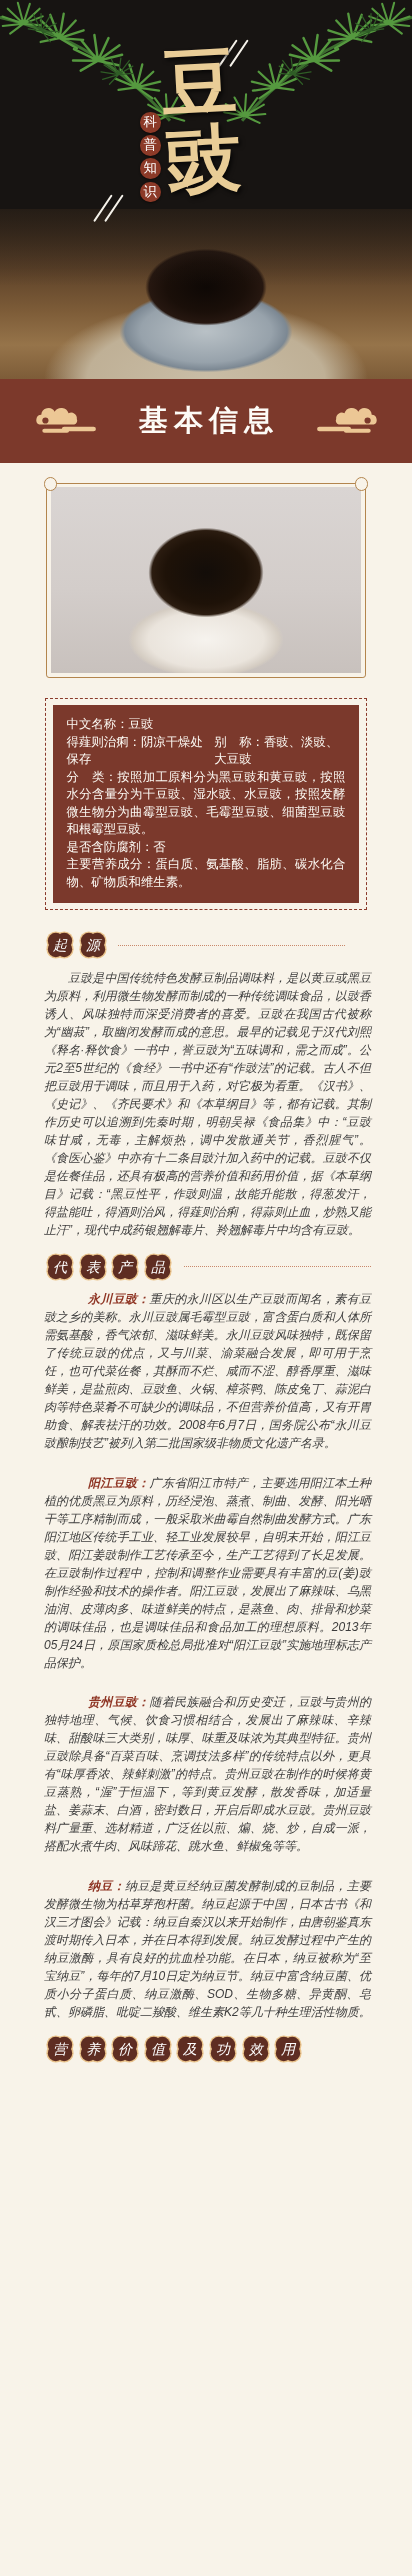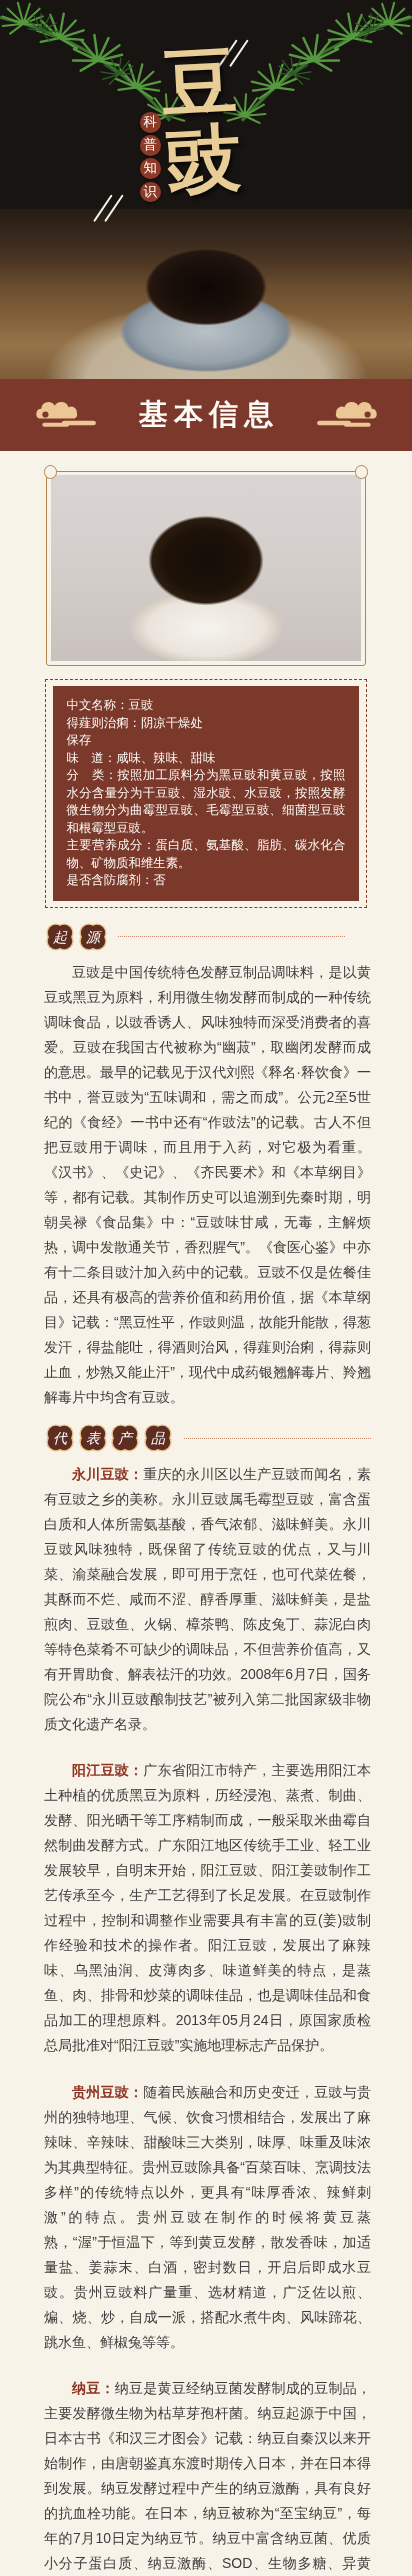--- a/index.html
+++ b/index.html
@@ -27,51 +27,51 @@
   .sub-circle { width:20.6px; height:20.6px; border-radius:50%; background:#8c3a28; color:#fff;
     font-family:"DejaVu Serif", serif; font-size:13.4px; line-height:20.6px; text-align:center;
     box-shadow:0 1px 2.1px rgba(0,0,0,.5); }
   .slashes { position:absolute; width:31px; height:33px; }
   .slashes i { position:absolute; display:block; width:1.5px; height:32px; background:#f5f2ea; transform:rotate(34deg); border-radius:1px; }
   .slashes i:last-child { left:11.3px; }
   .sl-top { left:227px; top:37px; }
   .sl-bot { left:102px; top:192px; }
 
   
-  .banner { height:72px; background:#7c392b; display:flex; align-items:center; justify-content:center; gap:34px; flex:none; }
+  .banner { height:84px; background:#7c392b; display:flex; align-items:center; justify-content:center; gap:34px; flex:none; }
   .banner h1 { color:#fdfbf6; font-family:"DejaVu Serif", serif; font-size:29px; font-weight:600; letter-spacing:6.2px; text-indent:6.2px; }
   .cloud { width:67px; height:28px; }
 
   
   .photo-section { padding:19.6px 46px 13.4px; flex:none; }
   .gold-frame { position:relative; border:1.5px solid #b3854d; border-radius:3.1px; padding:3.6px; height:195px; }
   .gold-frame::before, .gold-frame::after { content:""; position:absolute; top:-6.2px; width:11.3px; height:11.3px;
     border:1.5px solid #b3854d; border-radius:50%; background:#f8f3e9; }
   .gold-frame::before { left:-3.1px; } .gold-frame::after { right:-3.1px; }
   .photo1 { width:100%; height:100%;
     background:
       radial-gradient(ellipse 90px 70px at 50% 46%, #130d09 0%, #1e1208 45%, #2b1c10 60%, rgba(43,28,16,0) 64%),
       radial-gradient(ellipse 111px 54px at 50% 82%, #f6f3ee 0%, #eae4dc 52%, #d4ccc2 66%, rgba(212,204,194,0) 70%),
       linear-gradient(180deg, #dad5d3 0%, #d3cdca 55%, #c8c1bd 100%); }
 
   
-  .info-wrap { margin:0 45px; border:1.5px dashed #8a3a2b; padding:6.2px 7.2px; flex:none; }
+  .info-wrap { margin:7px 45px; border:1.5px dashed #8a3a2b; padding:6.2px 7.2px; flex:none; }
   .info-card { background:#7b392c; color:#fdfaf4; padding:11.3px 13.4px; font-size:12.4px; line-height:17.5px; }
   .row2 { display:flex; }
   .row2 span:first-child { width:53%; flex:none; }
   .iline { text-align:justify; }
 
   
   .sec-head { display:flex; align-items:center; margin:13.4px 41px 5.2px 45px; }
   .badge { width:30px; height:30px; margin-right:2.6px; flex:none; }
   .dotline { flex:1; border-top:1.5px dotted #c9886b; margin-left:8.2px; max-width:227px; }
-  .para { margin:8.2px 41px 0 44px; font-size:14px; line-height:25px; color:#3c3c3c;
-    text-align:justify; text-indent:2em; }
+  .para { margin:8.2px 41px 0 44px; font-size:12px; line-height:18px; color:#3c3c3c;
+    text-align:justify; text-indent:2em;font-style:italic; }
   .para.gap { margin-top:21.6px; }
-  .lead { color:#8e3423; font-weight:bold; }
+  .lead { color:#8e3423; font-weight:bold;margin-left:20px; }
 </style>
 </head>
 <body>
 
 <div class="page">
 
   <header class="hero">
     <div class="hero-photo"></div>
     <div class="hero-fade"></div>
     <svg class="pine" viewBox="0 0 800 280">
@@ -149,25 +149,25 @@
     </div>
   </section>
 
   <section class="info-wrap">
     <div class="info-card">
       <div class="row2">
         <span>中文名称：豆豉</span>
       </div>
       <div class="row2">
         <span>得薤则治痢：阴凉干燥处保存</span>
-      </div>
-      <div class="iline">味　道：咸味、辣味、甜味</div>
+        <span>别　称：香豉、淡豉、大豆豉</span>
+      </div>
       <div class="iline">分　类：按照加工原料分为黑豆豉和黄豆豉，按照水分含量分为干豆豉、湿水豉、水豆豉，按照发酵微生物分为曲霉型豆豉、毛霉型豆豉、细菌型豆豉和根霉型豆豉。</div>
+      <div class="iline">是否含防腐剂：否</div>
       <div class="iline">主要营养成分：蛋白质、氨基酸、脂肪、碳水化合物、矿物质和维生素。</div>
-      <div class="iline">是否含防腐剂：否</div>
     </div>
   </section>
 
   <svg width="0" height="0" style="position:absolute">
     <defs>
       <g id="quatrefoil">
         <g fill="#e9c28b">
           <circle cx="23" cy="23" r="20"></circle>
             <circle cx="41" cy="23" r="20"></circle>
           <circle cx="23" cy="41" r="20"></circle>

